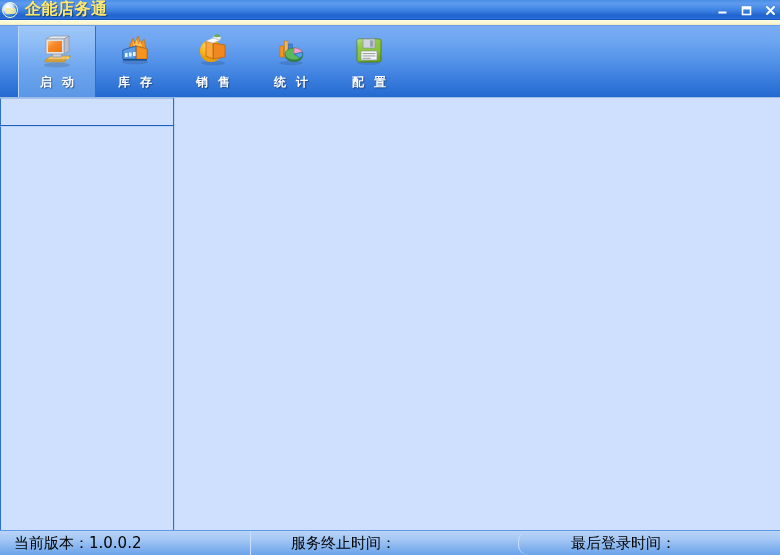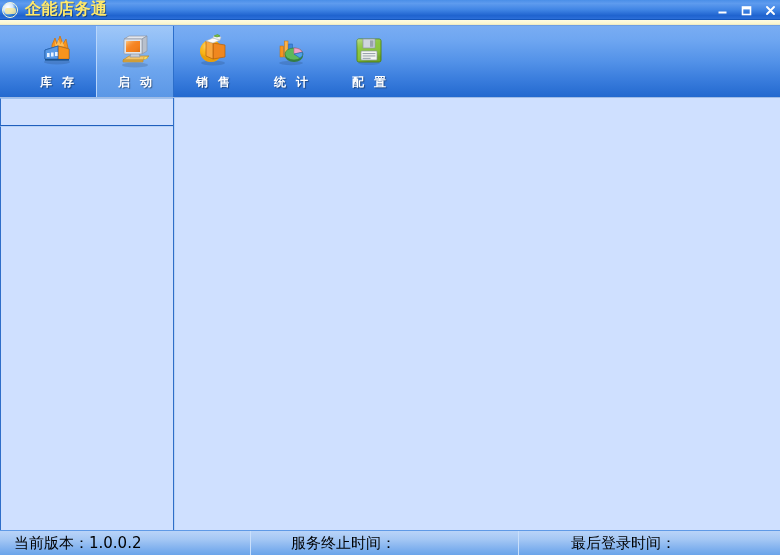--- a/index.html
+++ b/index.html
@@ -181,21 +181,21 @@
     align-items: center;
     font-size: 15px;
     color: #000000;
     white-space: nowrap;
     position: relative;
   }
   .status-cell.c1 { flex: 0 0 250px; padding-left: 14px; }
   .status-cell.c2 { flex: 0 0 268px; padding-left: 40px;
                     border-left: 1px solid #c9dffb; }
   .status-cell.c3 { flex: 1 1 auto; padding-left: 52px;
-                    border-left: 1px solid #c9dffb; }
+                    border-left: 1px solid #c9dffb; border-radius: 10px; }
 </style>
 </head>
 <body>
 
 <div id="app">
 
   <div class="titlebar">
     <div class="app-icon"></div>
     <div class="title-text">企能店务通</div>
 
@@ -215,41 +215,20 @@
         <svg width="11" height="11" viewBox="0 0 11 11">
           <path d="M2 2 L9 9 M9 2 L2 9" stroke="#ffffff" stroke-width="1.9" stroke-linecap="round"></path>
         </svg>
       </div>
     </div>
   </div>
 
   <div class="cream-strip"></div>
 
   <div class="toolbar">
-
-    <div class="tb-btn">
-      <div class="tb-icon">
-        <svg width="38" height="38" viewBox="0 0 38 38">
-          <ellipse cx="19" cy="30" rx="13" ry="2.4" fill="#000" opacity="0.12"></ellipse>
-
-          <path d="M14 13 L17 6 L19 12 L22 4 L25 12 L28 7 L30 16 L14 20 Z" fill="#f7941e" stroke="#c96f08" stroke-width=".7" stroke-linejoin="round"></path>
-          <path d="M17 9 L18.6 12.6 L20.5 7.5 L22.4 12.4 L24.5 9 L26 14 L17.5 16 Z" fill="#ffc663" opacity=".85"></path>
-
-          <path d="M7 18 L20 14 L31 17 L31 27 L7 27 Z" fill="#3d7fd4" stroke="#205ba6" stroke-width=".7"></path>
-          <path d="M20 14 L31 17 L31 27 L20 27 Z" fill="#f7941e" stroke="#c96f08" stroke-width=".7"></path>
-          <path d="M7 18 L20 14 L20 27 L7 27 Z" fill="#5a9ae6" stroke="#205ba6" stroke-width=".7"></path>
-
-          <rect x="9" y="21" width="2.6" height="4" fill="#e9f2ff"></rect>
-          <rect x="13" y="20.5" width="2.6" height="4" fill="#e9f2ff"></rect>
-          <rect x="17" y="20" width="2.6" height="4" fill="#e9f2ff"></rect>
-          <rect x="7" y="27" width="24" height="1.6" fill="#17508f"></rect>
-        </svg>
-      </div>
-      <div class="tb-label">库 存</div>
-    </div>
 
     <div class="tb-btn active">
       <div class="tb-icon">
         <svg width="38" height="38" viewBox="0 0 38 38">
           <ellipse cx="19" cy="33" rx="13" ry="2.6" fill="#000" opacity="0.13"></ellipse>
 
           <path d="M7 28 L13 24 L33 24 L27 28 Z" fill="#f3c46a" stroke="#b98b2e" stroke-width=".7"></path>
           <path d="M7 28 L7 30 L27 30 L27 28 Z" fill="#d9a63f" stroke="#b98b2e" stroke-width=".6"></path>
 
           <path d="M15 21 L23 21 L24 25 L14 25 Z" fill="#c9ced8" stroke="#8e96a4" stroke-width=".7"></path>
@@ -265,20 +244,41 @@
               <stop offset="0%" stop-color="#ffd79a" stop-opacity=".85"></stop>
               <stop offset="55%" stop-color="#f58220" stop-opacity=".1"></stop>
               <stop offset="100%" stop-color="#c45a00" stop-opacity=".5"></stop>
             </linearGradient>
           </defs>
 
           <path d="M27 26 l3 -1.6 l2 1.4 l-3 1.6 z" fill="#ffe066" stroke="#c9a227" stroke-width=".5"></path>
         </svg>
       </div>
       <div class="tb-label">启 动</div>
+    </div>
+
+    <div class="tb-btn">
+      <div class="tb-icon">
+        <svg width="38" height="38" viewBox="0 0 38 38">
+          <ellipse cx="19" cy="30" rx="13" ry="2.4" fill="#000" opacity="0.12"></ellipse>
+
+          <path d="M14 13 L17 6 L19 12 L22 4 L25 12 L28 7 L30 16 L14 20 Z" fill="#f7941e" stroke="#c96f08" stroke-width=".7" stroke-linejoin="round"></path>
+          <path d="M17 9 L18.6 12.6 L20.5 7.5 L22.4 12.4 L24.5 9 L26 14 L17.5 16 Z" fill="#ffc663" opacity=".85"></path>
+
+          <path d="M7 18 L20 14 L31 17 L31 27 L7 27 Z" fill="#3d7fd4" stroke="#205ba6" stroke-width=".7"></path>
+          <path d="M20 14 L31 17 L31 27 L20 27 Z" fill="#f7941e" stroke="#c96f08" stroke-width=".7"></path>
+          <path d="M7 18 L20 14 L20 27 L7 27 Z" fill="#5a9ae6" stroke="#205ba6" stroke-width=".7"></path>
+
+          <rect x="9" y="21" width="2.6" height="4" fill="#e9f2ff"></rect>
+          <rect x="13" y="20.5" width="2.6" height="4" fill="#e9f2ff"></rect>
+          <rect x="17" y="20" width="2.6" height="4" fill="#e9f2ff"></rect>
+          <rect x="7" y="27" width="24" height="1.6" fill="#17508f"></rect>
+        </svg>
+      </div>
+      <div class="tb-label">库 存</div>
     </div>
 
     <div class="tb-btn">
       <div class="tb-icon">
         <svg width="38" height="38" viewBox="0 0 38 38">
           <ellipse cx="19" cy="31" rx="12" ry="2.4" fill="#000" opacity="0.12"></ellipse>
 
           <circle cx="17" cy="19" r="11" fill="#fbb517"></circle>
           <circle cx="17" cy="19" r="11" fill="url(#gsun)"></circle>
           <defs>

